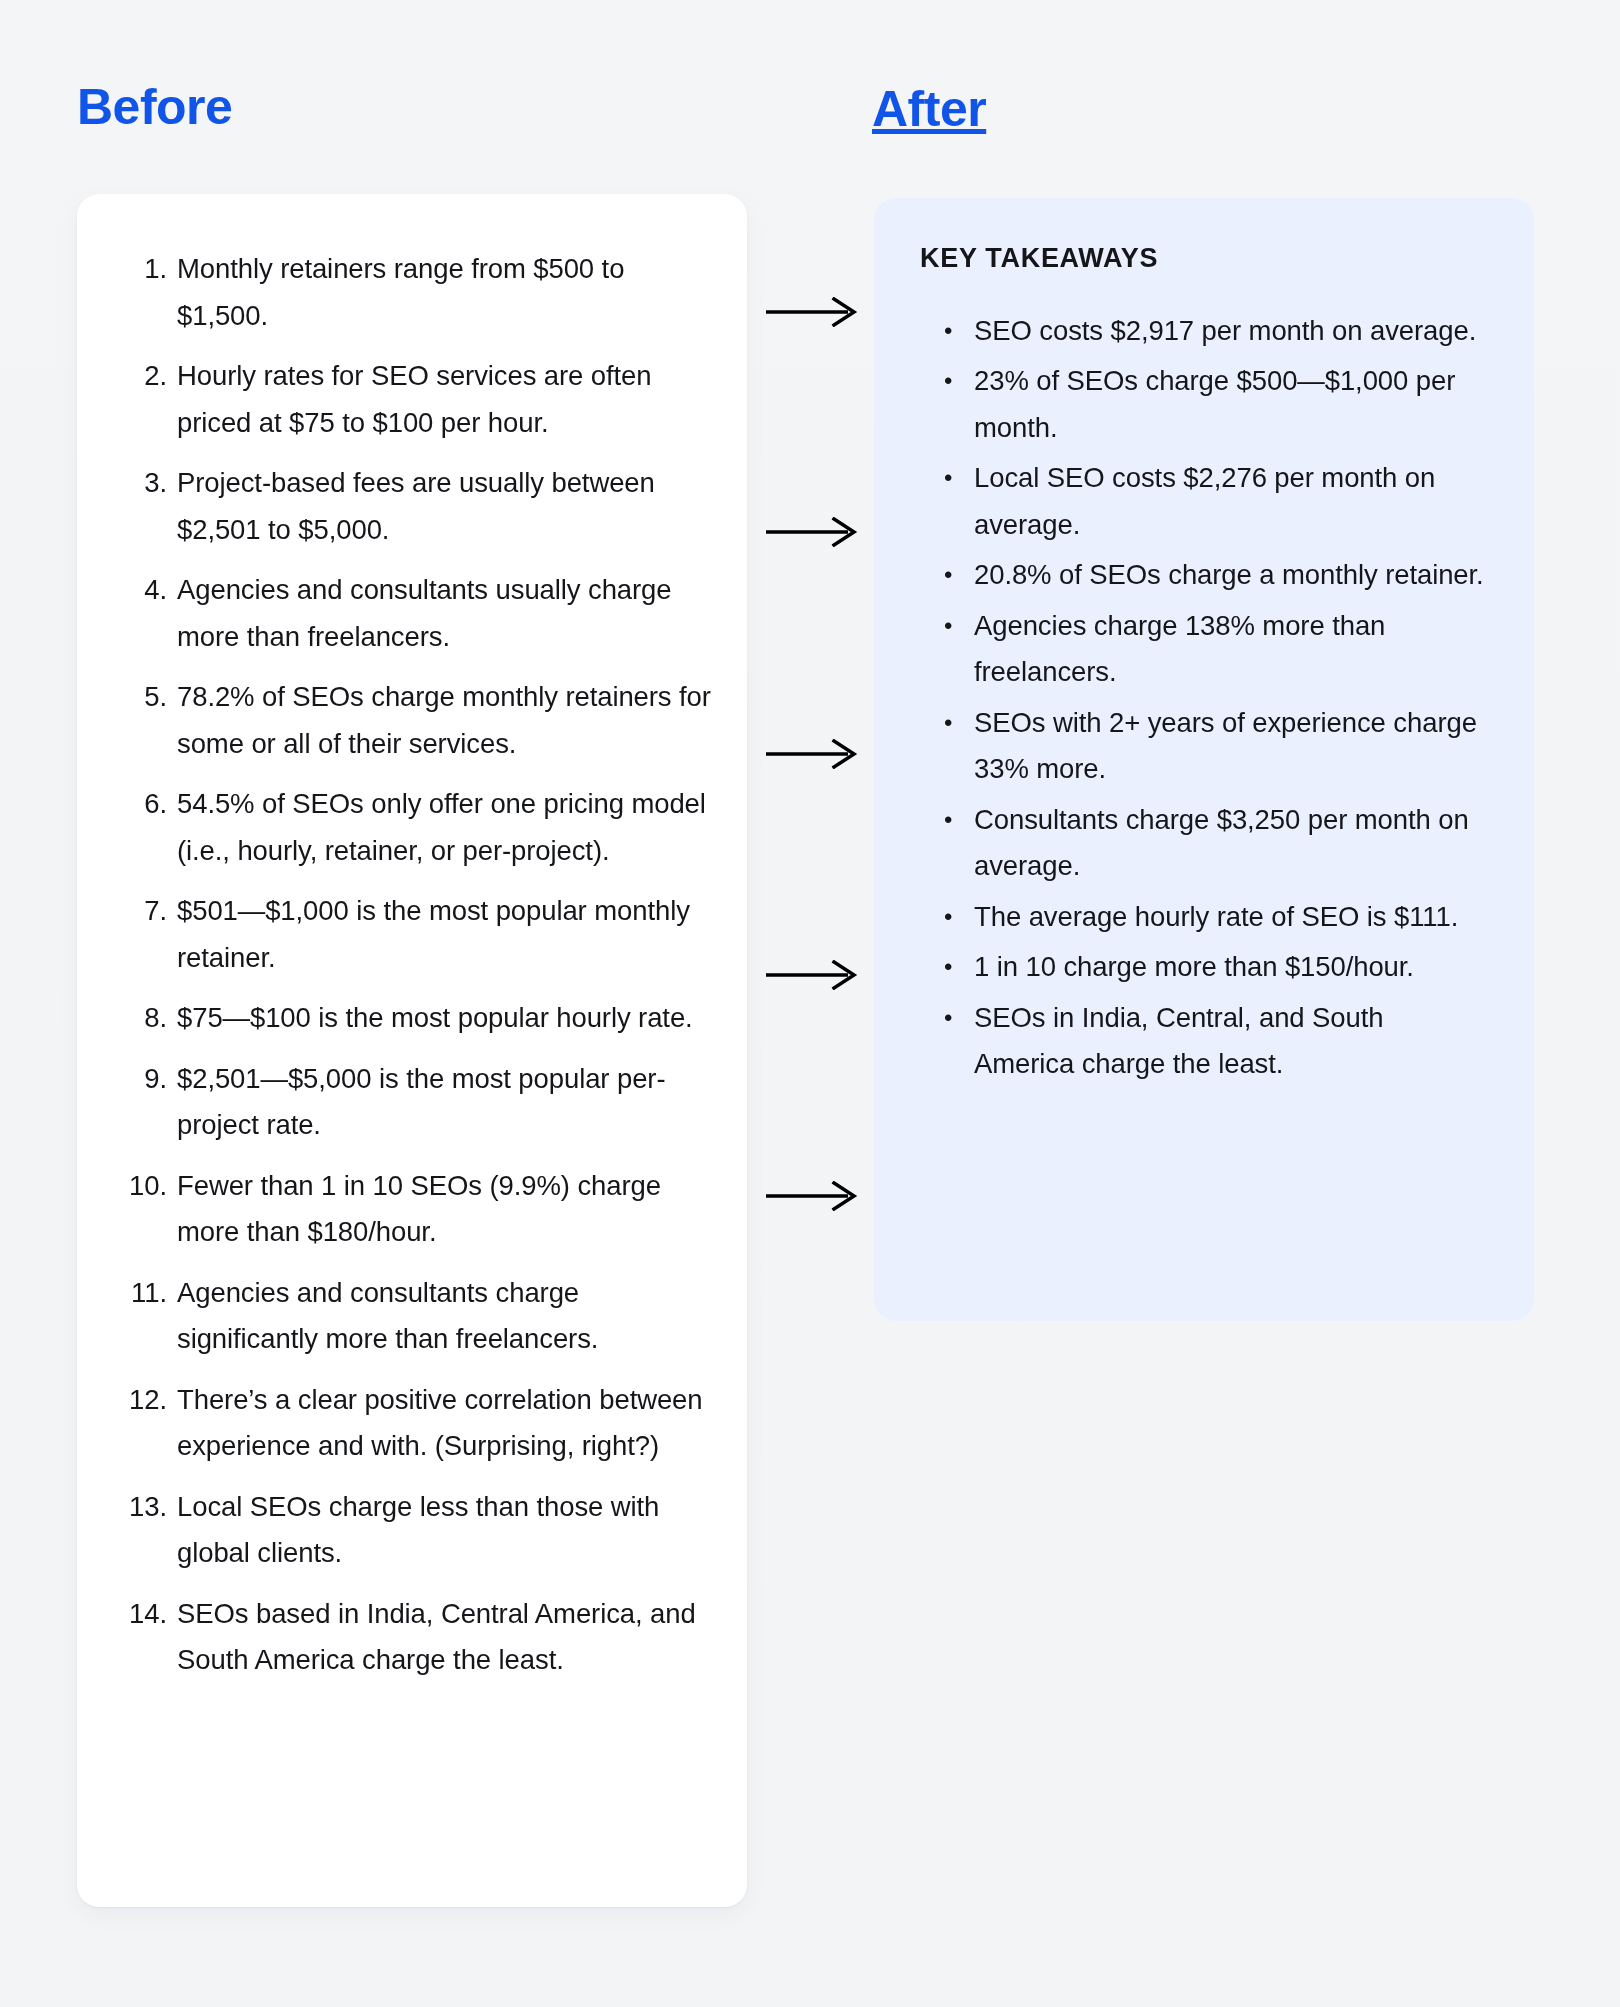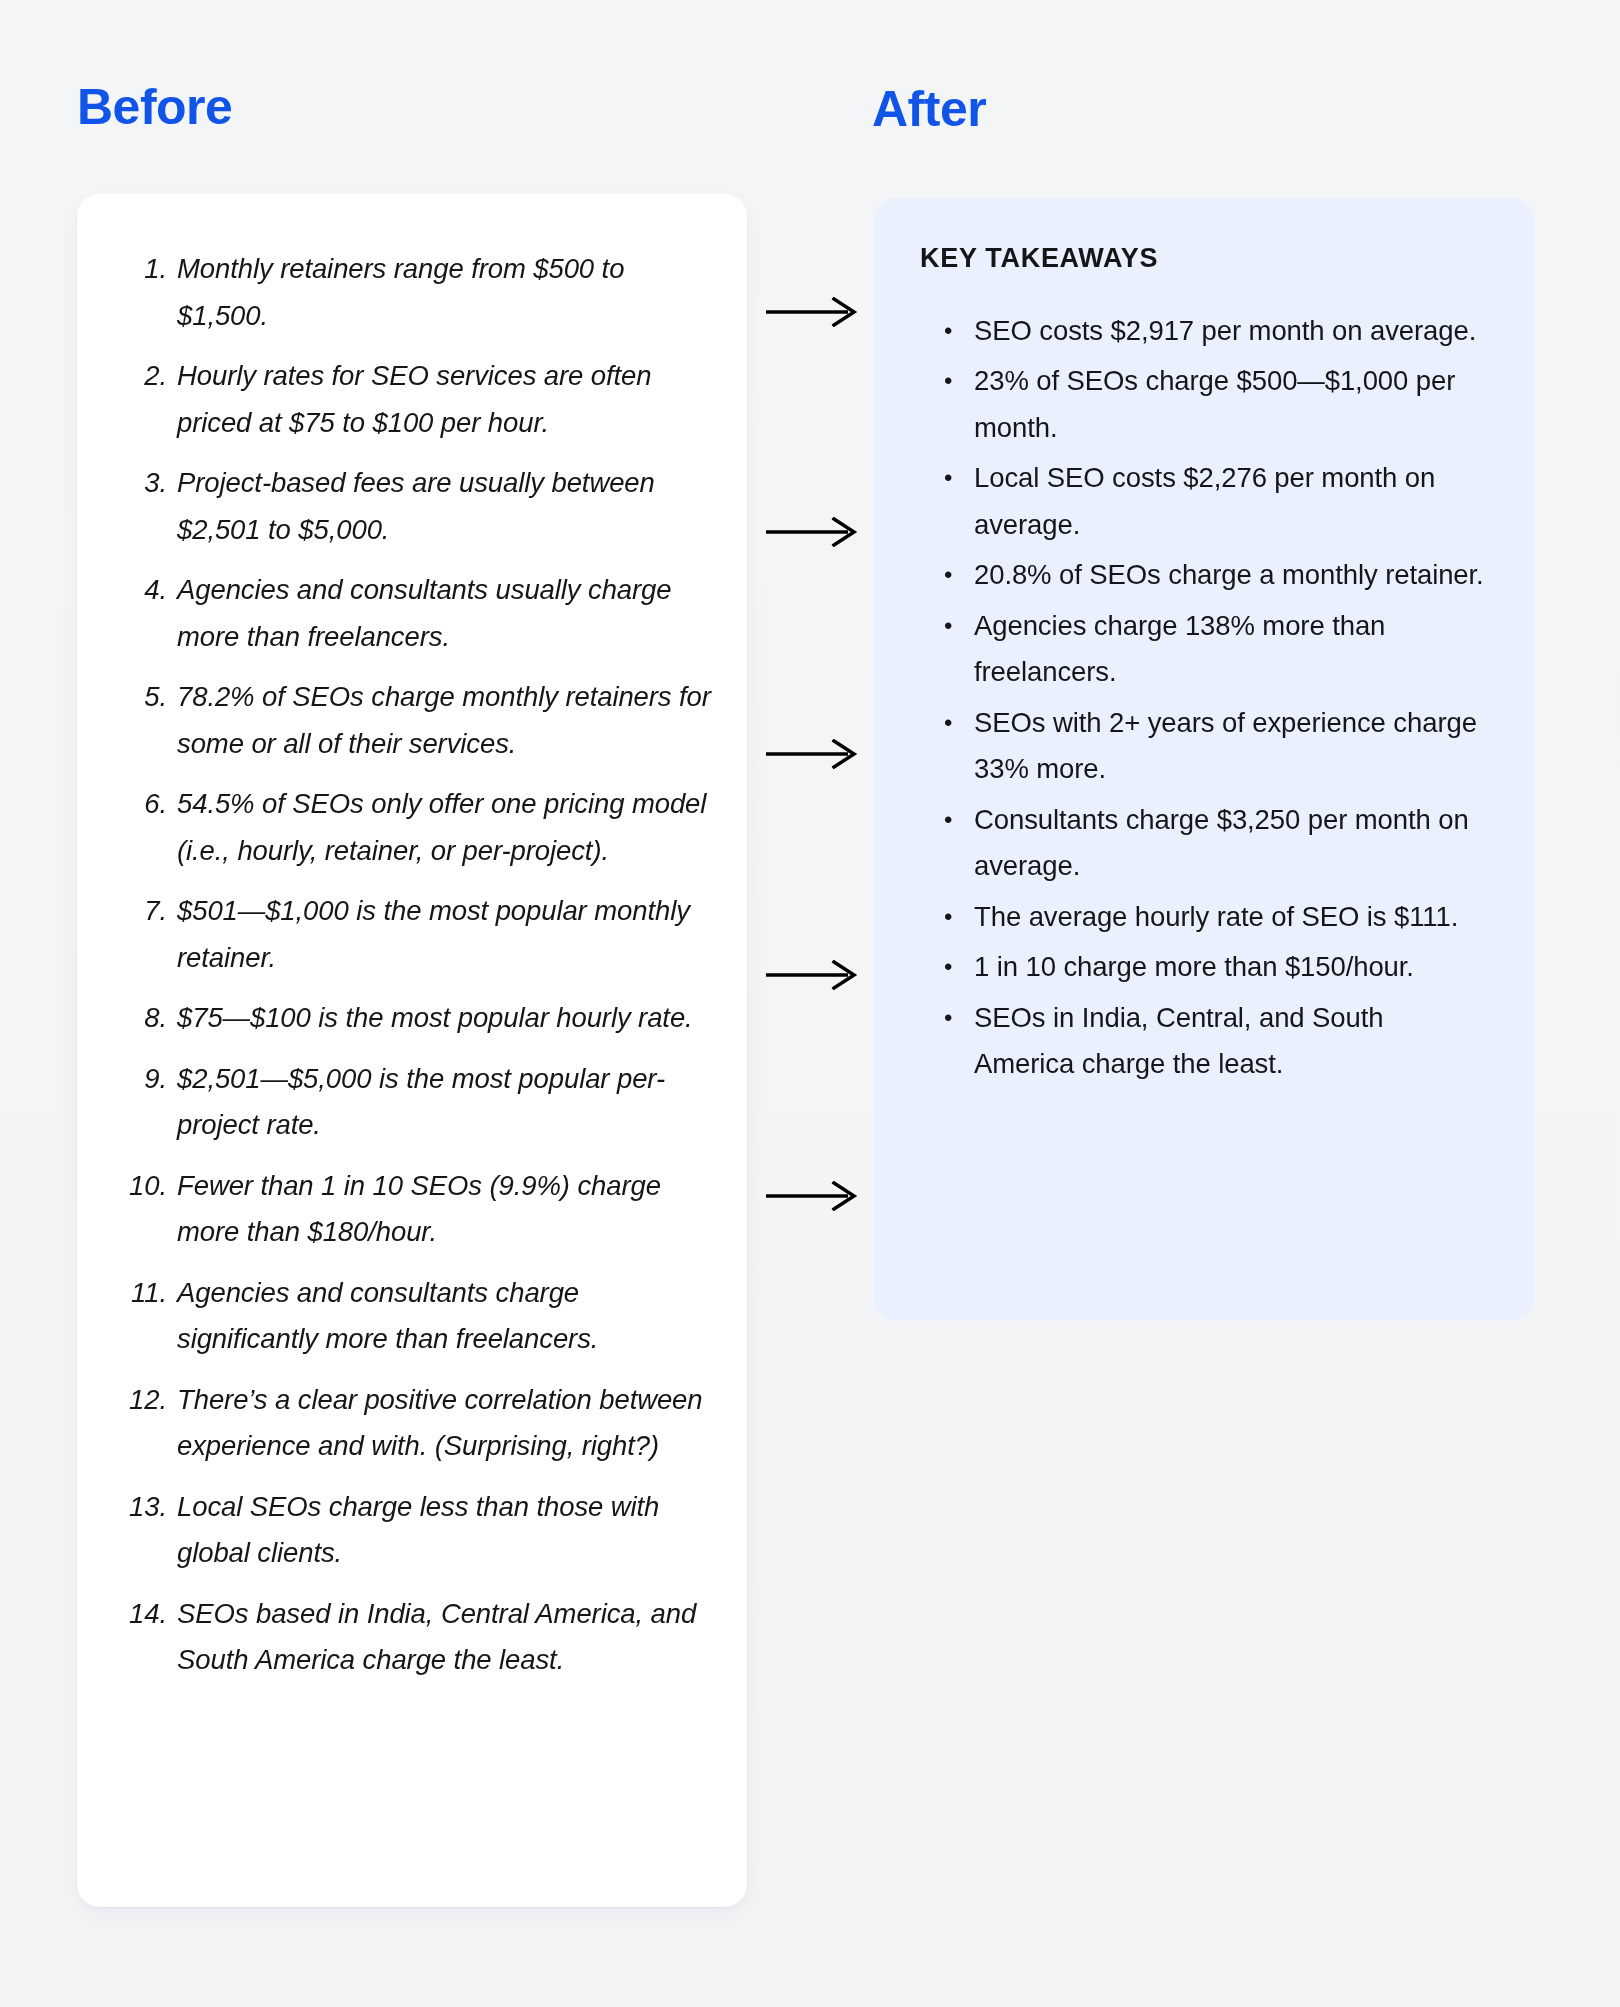--- a/index.html
+++ b/index.html
@@ -26,21 +26,21 @@
   .col-heading {
     position: absolute;
     font-size: 50px;
     font-weight: 700;
     color: #1054e8;
     letter-spacing: -0.5px;
     line-height: 1;
     white-space: nowrap;
   }
   #heading-before { left: 77px; top: 82px; }
-  #heading-after  { left: 872px; top: 84px; }
+  #heading-after  { left: 872px; top: 84px; text-decoration: underline; }
 
   
   .card {
     position: absolute;
     border-radius: 22px;
   }
   #before-card {
     left: 77px;
     top: 194px;
     width: 670px;
@@ -55,21 +55,20 @@
     height: 1123px;
     background: #eaf0fd;
   }
 
   
   .ol-wrap {
     position: absolute;
     left: 38px;
     top: 52px;
     right: 34px;
-    font-style: italic;
   }
   ol.numbered {
     margin: 0;
     padding: 0 0 0 62px;
     list-style: none;
     counter-reset: item;
   }
   ol.numbered > li {
     position: relative;
     counter-increment: item;

